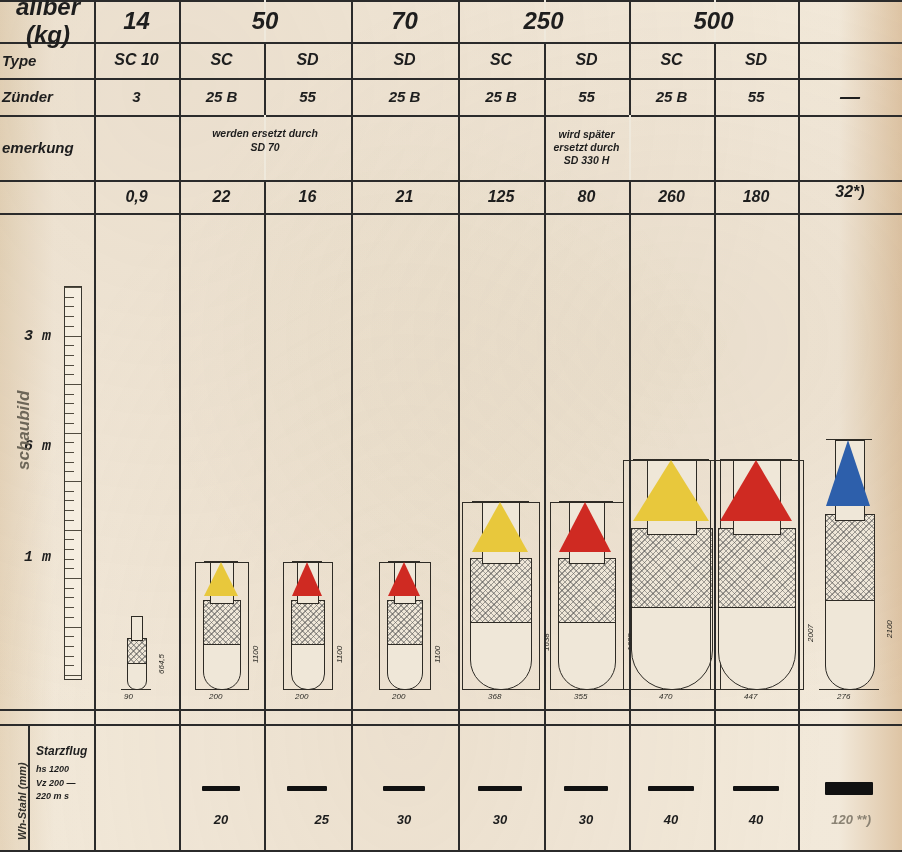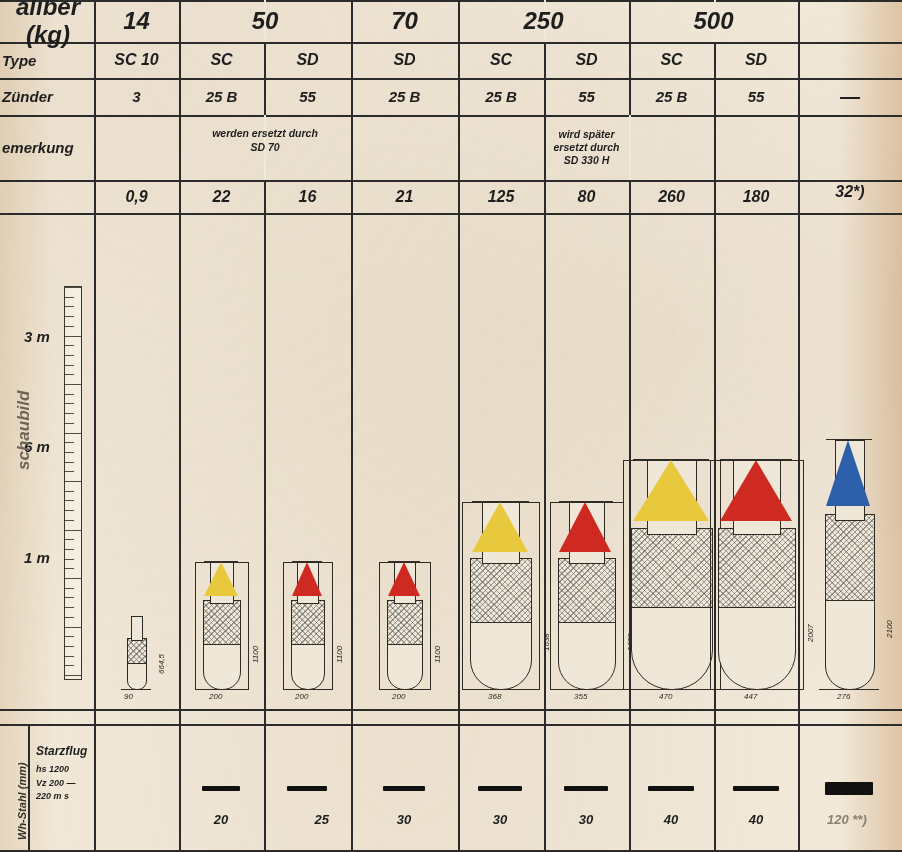--- a/index.html
+++ b/index.html
@@ -41,21 +41,21 @@
   .barline{position:absolute;background:#111;border-radius:1px;}
   .pen{position:absolute;font-style:italic;font-weight:700;color:#1e1e1e;font-size:13px;}
   .pen.fade{color:#8a8273;}
   .vert{position:absolute;transform:rotate(-90deg);transform-origin:left top;
     font-style:italic;font-weight:700;color:#34322c;white-space:nowrap;}
 
   
   #ruler{position:absolute;left:64px;top:286px;width:16px;height:392px;
     background:#f5eee0;border:1.5px solid #3a372f;}
   #ruler .tick{position:absolute;left:0;height:1px;background:#514c40;}
-  .mlab{position:absolute;font-style:italic;font-weight:700;font-size:15px;color:#1f1f1f;}
+  .mlab{position:absolute;font-style:italic;font-weight:700;font-size:15px;color:#1f1f1f;font-family:Liberation Mono, monospace;}
 
   
   .bomb{position:absolute;}
   .bbody{position:absolute;background:
       repeating-linear-gradient(135deg, rgba(80,80,80,.55) 0 1px, rgba(0,0,0,0) 1px 4px),
       repeating-linear-gradient(45deg, rgba(80,80,80,.45) 0 1px, rgba(0,0,0,0) 1px 4px),
       #efe7d8;
     border:1.2px solid #2e2b25;}
   .nose{position:absolute;background:#efe7d8;border:1.2px solid #2e2b25;}
   .fin{position:absolute;width:0;height:0;}
@@ -310,15 +310,15 @@
       <div class="pen" style="left: 382px; top: 812px; width: 44px; text-align: center;">30</div>
       <div class="barline" style="left: 478px; top: 786px; width: 44px; height: 5px;"></div>
       <div class="pen" style="left: 478px; top: 812px; width: 44px; text-align: center;">30</div>
       <div class="barline" style="left: 564px; top: 786px; width: 44px; height: 5px;"></div>
       <div class="pen" style="left: 564px; top: 812px; width: 44px; text-align: center;">30</div>
       <div class="barline" style="left: 648px; top: 786px; width: 46px; height: 5px;"></div>
       <div class="pen" style="left: 649px; top: 812px; width: 44px; text-align: center;">40</div>
       <div class="barline" style="left: 733px; top: 786px; width: 46px; height: 5px;"></div>
       <div class="pen" style="left: 734px; top: 812px; width: 44px; text-align: center;">40</div>
       <div class="barline" style="left: 825px; top: 782px; width: 48px; height: 13px;"></div>
-      <div class="pen fade" style="left: 827px; top: 812px; width: 44px; text-align: left;">120 **)</div>
+      <div class="pen fade" style="left: 827px; top: 812px; width: 44px; text-align: right;">120 **)</div>
     </div>
 </div>
 
 </body></html>

